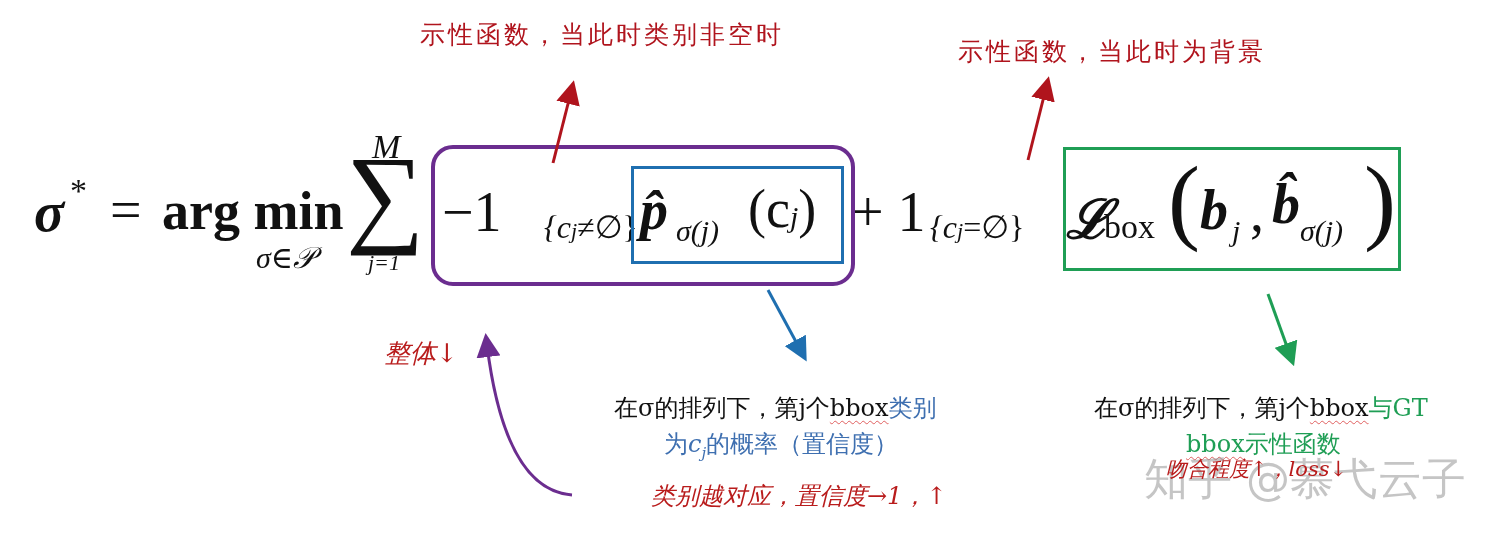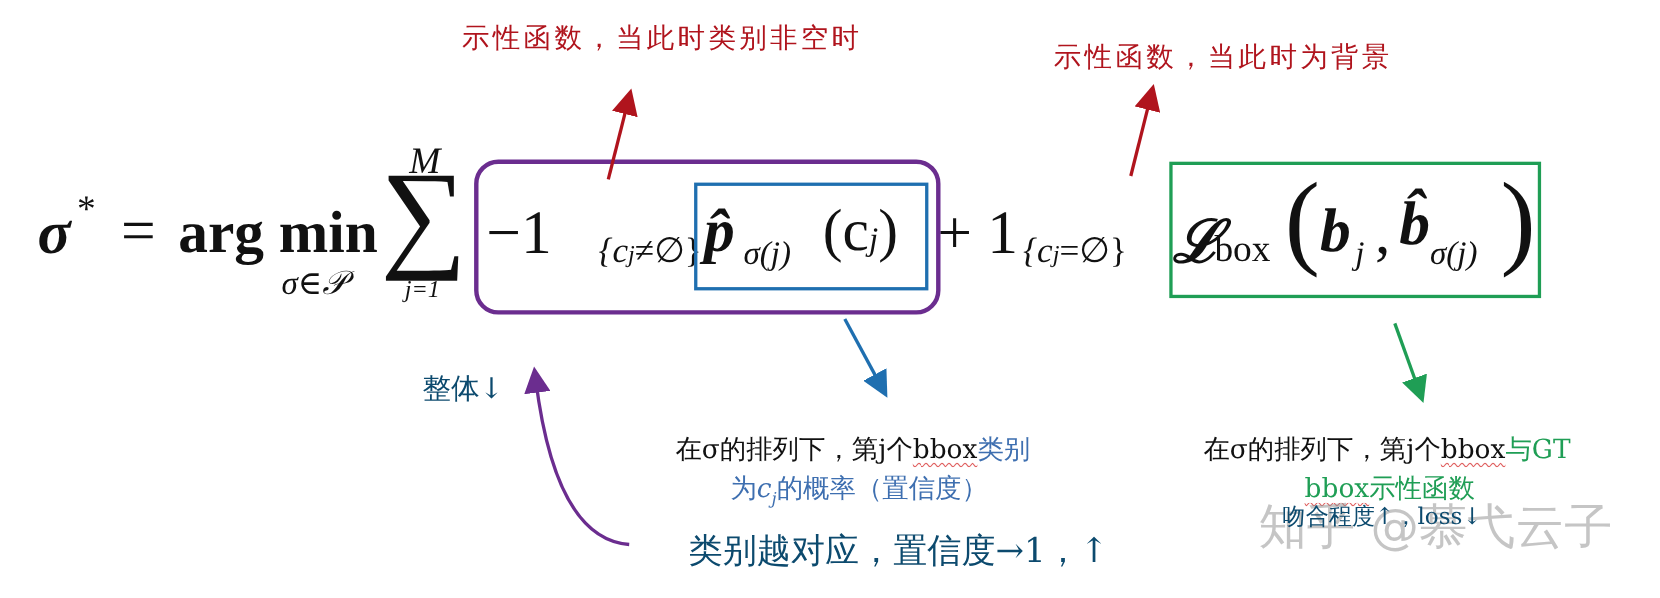--- a/index.html
+++ b/index.html
@@ -1,19 +1,19 @@
 <!DOCTYPE html>
 <html><head>
 <meta charset="utf-8">
 <style>
   html,body{margin:0;padding:0;background:#fff;}
   body{width:1509px;height:544px;position:relative;overflow:hidden;font-family:"DejaVu Serif",serif;}
   .note{position:absolute;white-space:nowrap;font-family:"DejaVu Serif",serif;}
   .red{color:#b0141d;}
-  .purple{color:#0c4a6e;}
+  .purple{color:#b91c1c;font-style:italic;}
   .blue{color:#3e6fb0;}
   .green{color:#1f9e55;}
   .black{color:#111;}
   .math{position:absolute;color:#111;font-family:"Liberation Serif","DejaVu Serif",serif;white-space:nowrap;}
   .it{font-style:italic;}
   .bold{font-weight:bold;}
   .box{position:absolute;box-sizing:border-box;}
   .ul{text-decoration:underline wavy #e06060;text-decoration-thickness:1px;text-underline-offset:4px;}
   svg.overlay{position:absolute;left:0;top:0;}
   .wm{position:absolute;color:rgba(150,150,150,0.55);font-family:"DejaVu Sans",sans-serif;white-space:nowrap;}
@@ -96,21 +96,21 @@
 </svg>
 
 <div class="note purple" style="left:384px;top:336px;font-size:26px;">整体↓</div>
 
 <div class="note" style="left:614px;top:392px;font-size:24px;">
   <span class="black">在σ的排列下，第j个</span><span class="black ul">bbox</span><span class="blue">类别</span>
 </div>
 <div class="note blue" style="left:664px;top:428px;font-size:24px;">
   <span>为</span><span class="it">c</span><sub class="it" style="font-size:15px;">j</sub><span>的概率（置信度）</span>
 </div>
-<div class="note purple" style="left:626px;top:480px;font-size:31px;">类别越对应，置信度→1，↑</div>
+<div class="note purple" style="left:651px;top:480px;font-size:24px;">类别越对应，置信度→1，↑</div>
 
 <div class="note" style="left:1094px;top:392px;font-size:24px;">
   <span class="black">在σ的排列下，第j个</span><span class="black ul">bbox</span><span class="green">与GT</span>
 </div>
 <div class="note green" style="left:1186px;top:428px;font-size:24px;">
   <span class="ul">bbox</span><span>示性函数</span>
 </div>
 
 <div class="wm" style="left:1144px;top:450px;font-size:44px;">知乎 @慕弋云子</div>
 

